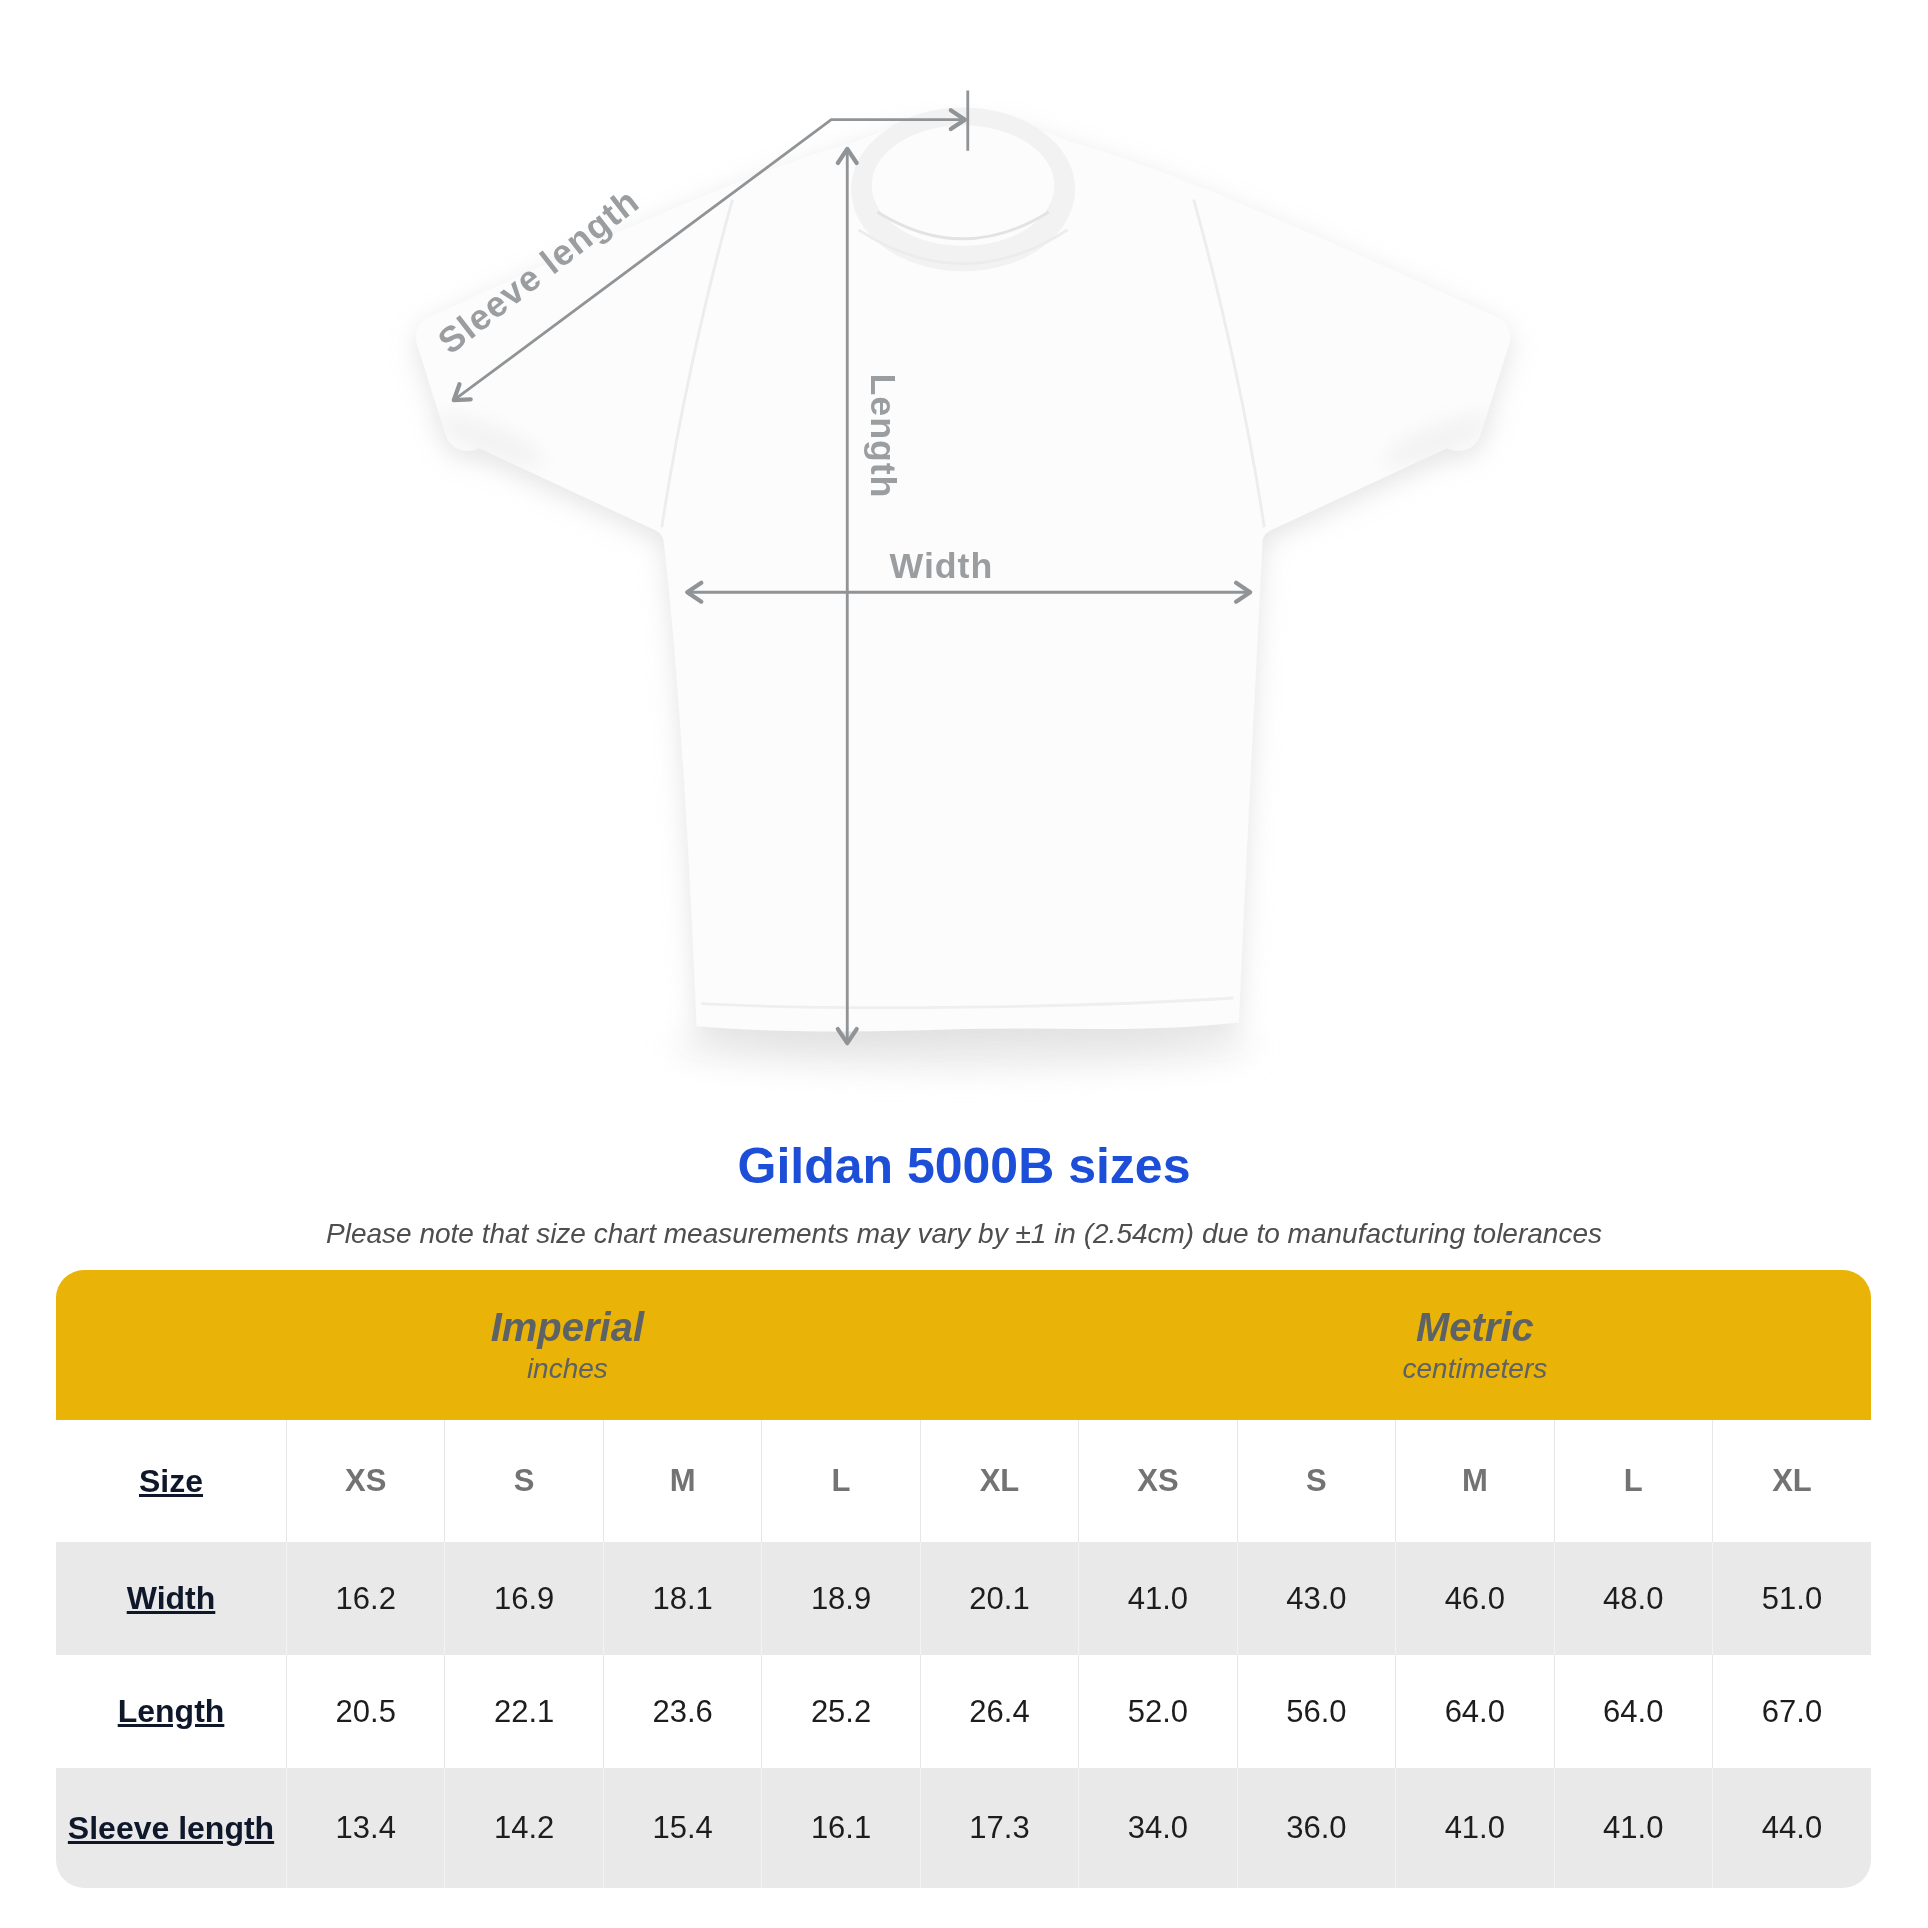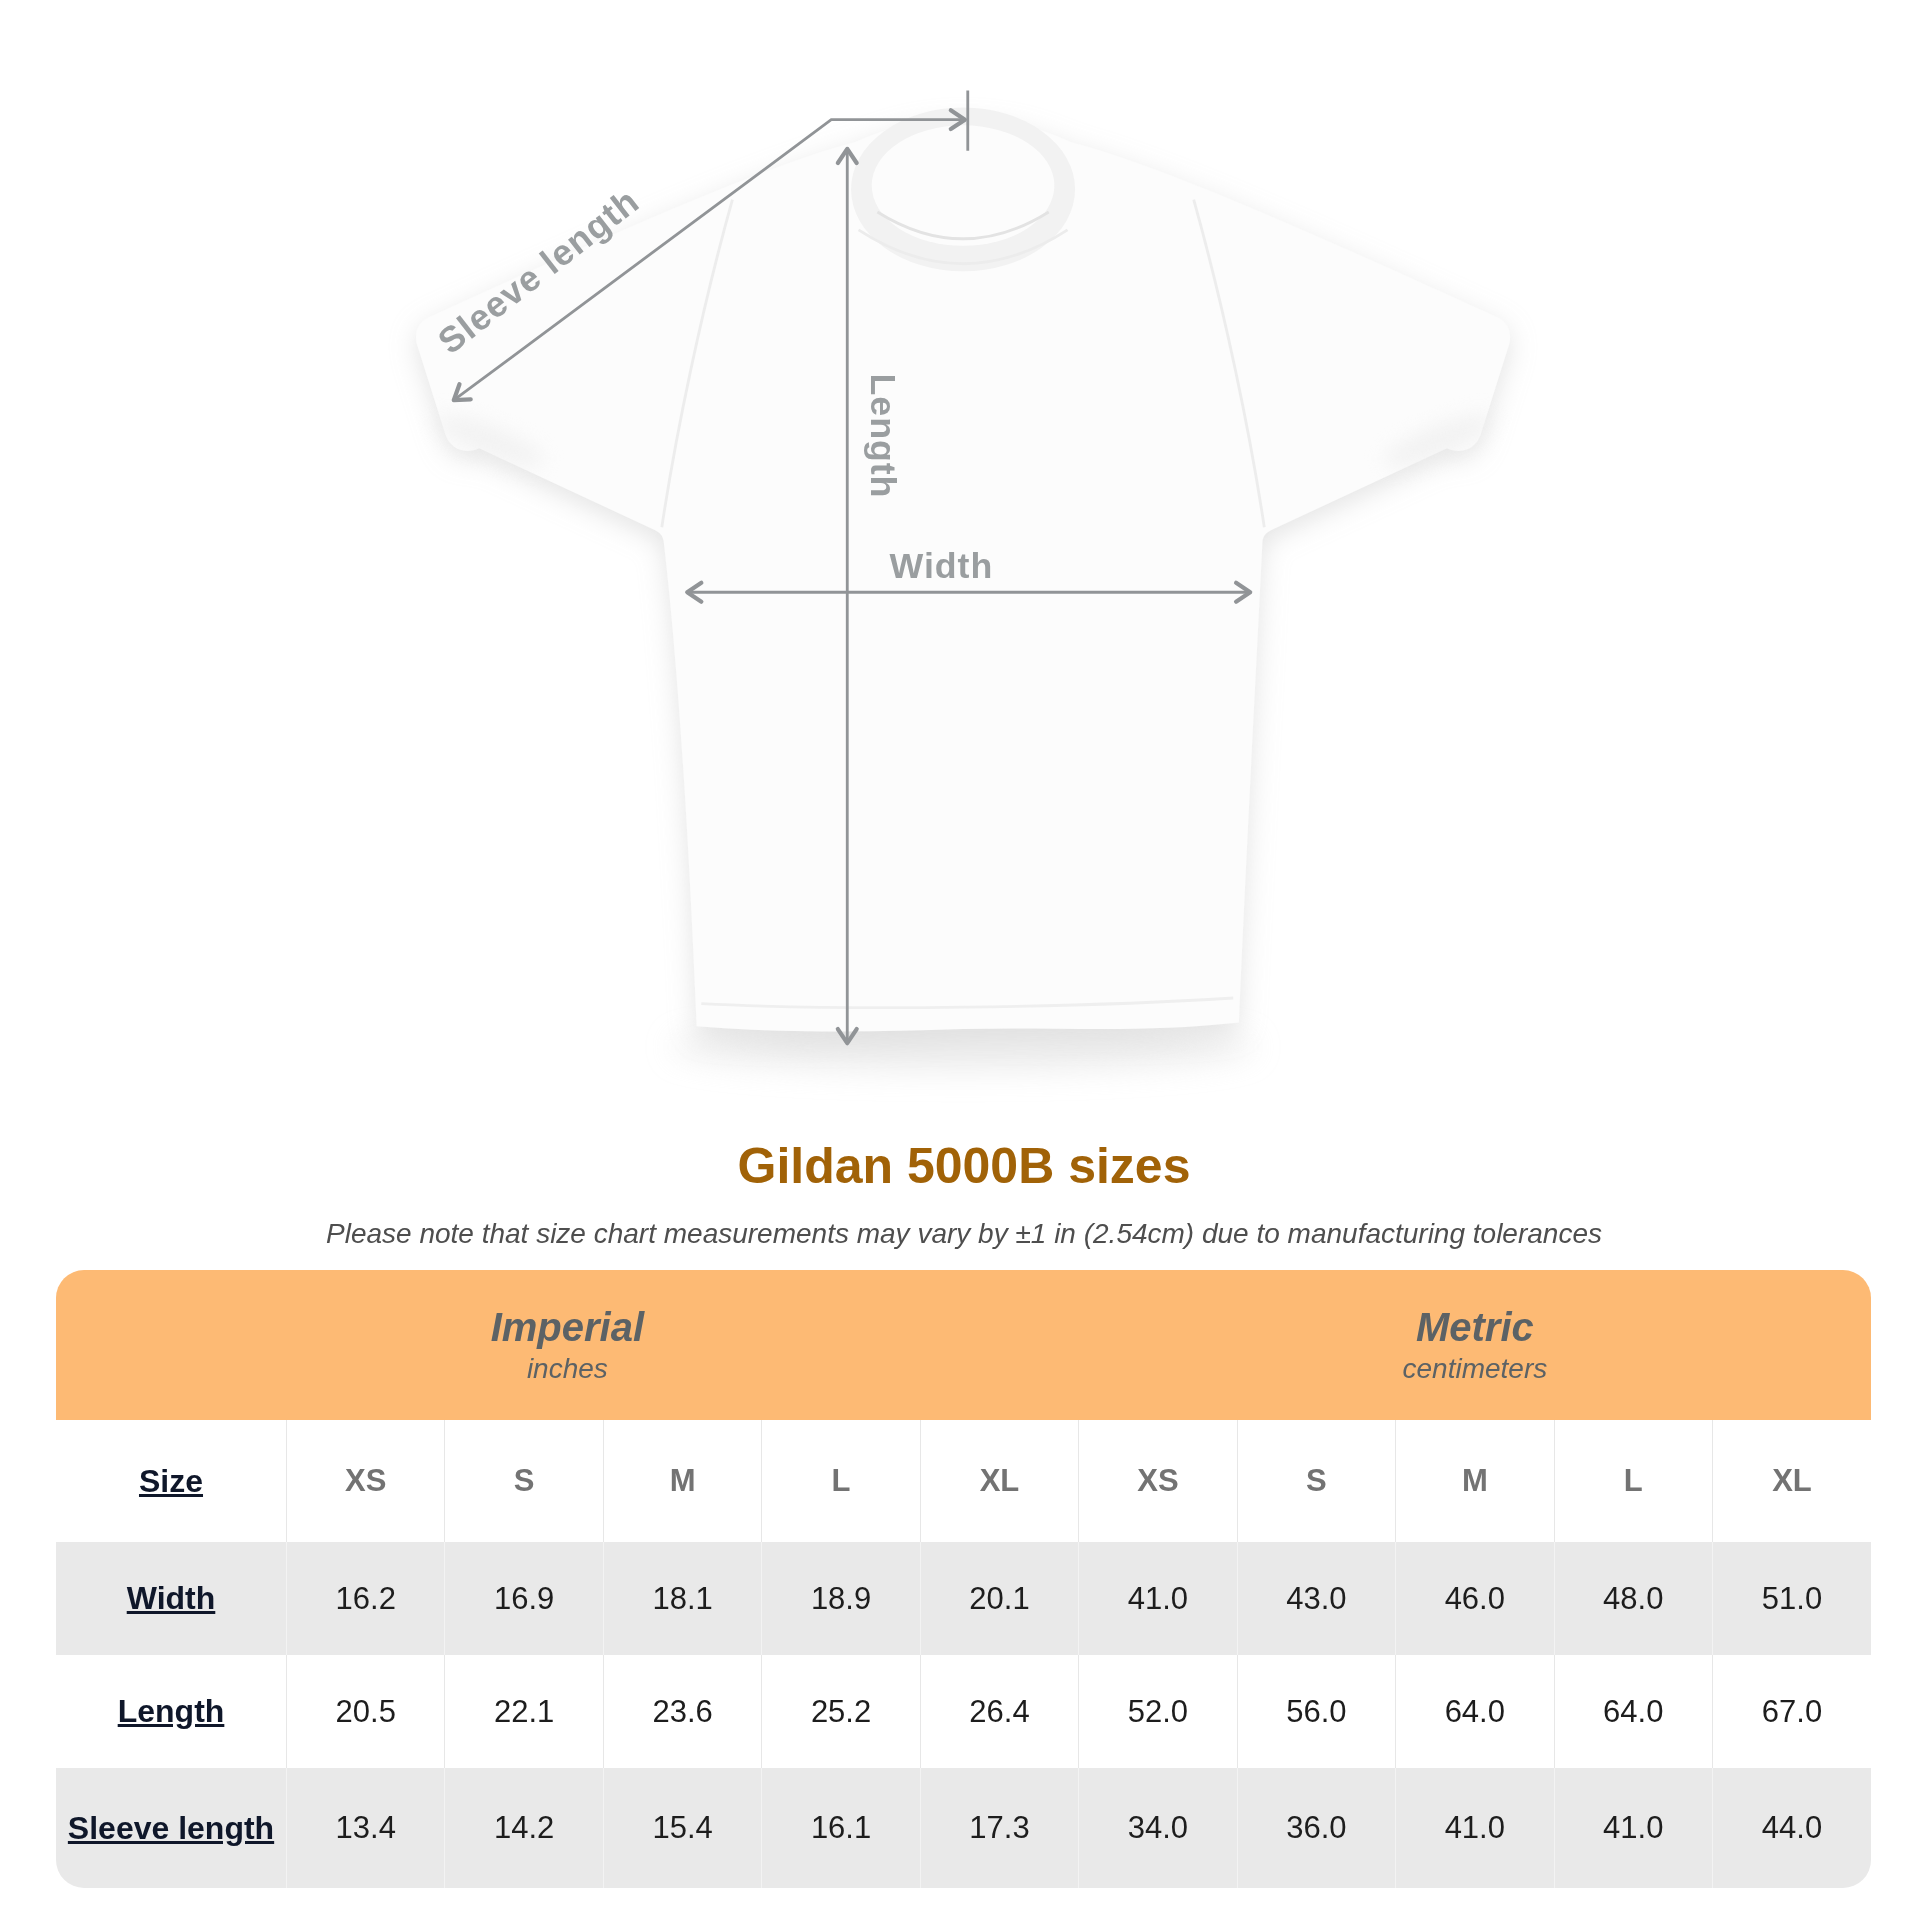--- a/index.html
+++ b/index.html
@@ -6,32 +6,32 @@
   #canvas{position:relative;width:1928px;height:1928px;background:#ffffff;overflow:hidden;
           font-family:"Liberation Sans","DejaVu Sans",sans-serif;}
 
   
   #tee-svg{position:absolute;left:0;top:0;width:1928px;height:1177px;display:block;}
   #tee-svg text{font-family:"Liberation Sans","DejaVu Sans",sans-serif;font-weight:bold;
                 font-size:38px;fill:#9a9ea0;letter-spacing:1px;}
 
   
   .page-title{position:absolute;top:1137px;left:0;width:100%;text-align:center;
-              font-size:50px;font-weight:bold;color:#a16207;}
+              font-size:50px;font-weight:bold;color:#1d4ed8;}
   .page-subtitle{position:absolute;top:1218px;left:0;width:100%;text-align:center;
               font-size:28px;font-style:italic;color:#4e4e4e;}
 
   
   .table-wrap{position:absolute;left:56px;top:1270px;width:1815px;border-radius:28px;overflow:hidden;}
   table{width:100%;border-collapse:collapse;table-layout:fixed;}
   td{text-align:center;vertical-align:middle;padding:0;}
   col.c-label{width:12.7%;}
   col.c-d{width:8.73%;}
 
-  .r-head td{background:#fdba74;height:150px;}
+  .r-head td{background:#eab308;height:150px;}
   .hd-title{font-size:40px;font-weight:bold;font-style:italic;color:#5c6265;}
   .hd-unit{font-size:28px;font-style:italic;color:#5c6265;margin-top:3px;}
 
   .r-size td{background:#ffffff;height:122px;font-size:31px;font-weight:bold;color:#737373;}
   .r-data td{font-size:31px;color:#1d1d1d;}
   .r-gray td{background:#e9e9e9;height:113px;}
   .r-white td{background:#ffffff;height:113px;}
   .r-last td{height:120px;}
 
   td.lbl{font-weight:bold;color:#0f172a;font-size:32px;text-decoration:underline;}

